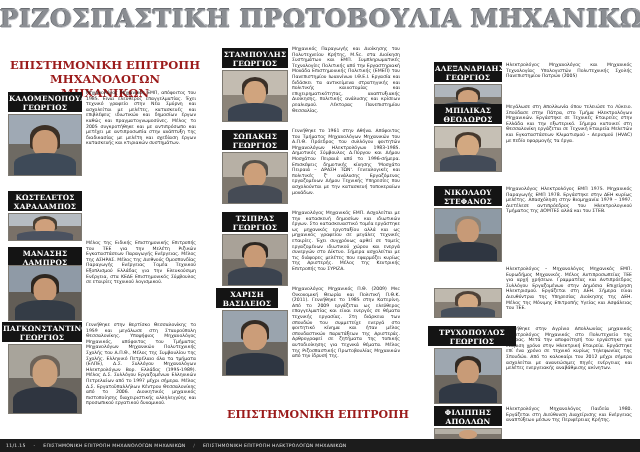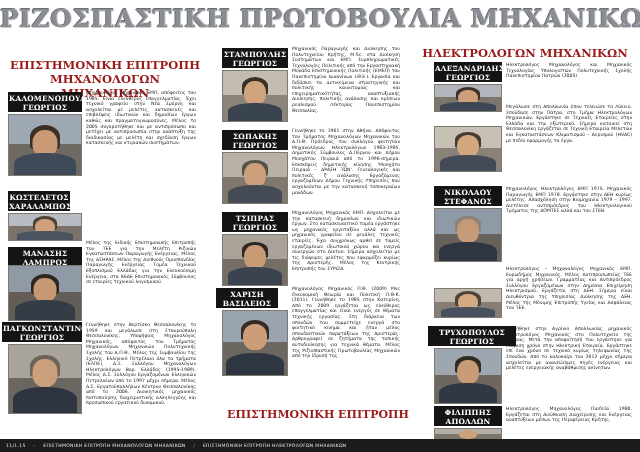--- a/index.html
+++ b/index.html
@@ -159,37 +159,36 @@
 <div class="page">
 
   <div class="banner">
     <span class="banner-text">ΡΙΖΟΣΠΑΣΤΙΚΗ ΠΡΩΤΟΒΟΥΛΙΑ ΜΗΧΑΝΙΚΩΝ</span>
   </div>
 
   <div class="col-head head-mech">
     <div>ΕΠΙΣΤΗΜΟΝΙΚΗ ΕΠΙΤΡΟΠΗ</div>
     <div>ΜΗΧΑΝΟΛΟΓΩΝ ΜΗΧΑΝΙΚΩΝ</div>
   </div>
-  <div class="col-head head-elec">ΗΛΕΚΤΡΟΛΟΓΩΝ ΜΗΧΑΝΙΚΩΝ</div>
   <div class="col-head head-bottom">ΕΠΙΣΤΗΜΟΝΙΚΗ ΕΠΙΤΡΟΠΗ</div>
 
   <div class="plate" style="left:8px; top:92px; width:74px; height:20px;">
     <div>ΚΑΛΟΜΕΝΟΠΟΥΛΟΣ</div>
     <div>ΓΕΩΡΓΙΟΣ</div>
   </div>
   <div class="photo" style="left:8px; top:114px; width:74px; height:62px;">
     <div class="sky" style="background:#9fa9b4;"></div>
     <div class="body" style="background:#6e6a63;"></div>
     <div class="hair" style="top:10px; width:30px; height:24px; background:#3c3026;"></div>
     <div class="face" style="top:15px; width:25px; height:27px; background:#c99a75;"></div>
     <div class="shoulders" style="width:62px; height:22px; background:#3e4a58;"></div>
   </div>
   <div class="bio" style="left:86px; top:90px; width:110px; height:92px;">Μηχανολόγος Μηχανικός ΕΜΠ, απόφοιτος του 1985. Είναι ελεύθερος επαγγελματίας. Έχει τεχνικό γραφείο στην Νέα Σμύρνη και ασχολείται με μελέτες, κατασκευές και επιβλέψεις ιδιωτικών και δημοσίων έργων καθώς και πραγματογνωμοσύνες. Μέλος το 2005 συγκροτήθηκε και με αντιπρόσωπο και μετέχει με αντιπροσωπία στην ανάπτυξη της διαδικασίας με μελέτη και σχεδίαση έργων κατασκευής και κτιριακών συστημάτων.</div>
 
-  <div class="plate" style="left:8px; top:191px; width:62px; height:20px;">
+  <div class="plate" style="left:8px; top:191px; width:74px; height:20px;">
     <div>ΚΩΣΤΕΛΕΤΟΣ</div>
     <div>ΧΑΡΑΛΑΜΠΟΣ</div>
   </div>
   <div class="photo" style="left:8px; top:213px; width:74px; height:28px;">
     <div class="sky" style="background:#b6bcc2;"></div>
     <div class="body" style="background:#7a7168;"></div>
     <div class="hair" style="top:2px; width:24px; height:14px; background:#4a4034;"></div>
     <div class="face" style="top:5px; width:20px; height:16px; background:#cfa07c;"></div>
     <div class="shoulders" style="width:56px; height:9px; background:#4b5260;"></div>
   </div>
@@ -279,20 +278,24 @@
   </div>
   <div class="photo" style="left:434px; top:84px; width:68px; height:28px;">
     <div class="sky" style="background:#b0b6bc;"></div>
     <div class="body" style="background:#7b756c;"></div>
     <div class="hair" style="top:2px; width:24px; height:13px; background:#3b332b;"></div>
     <div class="face" style="top:5px; width:20px; height:16px; background:#cda07b;"></div>
     <div class="shoulders" style="width:56px; height:9px; background:#3d4652;"></div>
   </div>
   <div class="bio" style="left:506px; top:62px; width:126px; height:34px;">Ηλεκτρολόγος Μηχανολόγος και Μηχανικός Τεχνολογίας Υπολογιστών Πολυτεχνικής Σχολής Πανεπιστημίου Πατρών (2005)</div>
 
+  <div class="plate" style="left:434px; top:104px; width:68px; height:20px;">
+    <div>ΜΠΙΛΙΚΑΣ</div>
+    <div>ΘΕΟΔΩΡΟΣ</div>
+  </div>
   <div class="photo" style="left:434px; top:126px; width:68px; height:46px;">
     <div class="sky" style="background:#c6c0b5;"></div>
     <div class="body" style="background:#8a8278;"></div>
     <div class="hair" style="top:5px; width:26px; height:16px; background:#46392e;"></div>
     <div class="face" style="top:8px; width:22px; height:22px; background:#d2a881;"></div>
     <div class="shoulders" style="width:56px; height:16px; background:#434b58;"></div>
   </div>
   <div class="bio" style="left:506px; top:104px; width:126px; height:74px;">Μεγάλωσε στη Απολλωνία όπου τελειώσε το Λύκειο. Σπούδασε στην Πάτρα, στο Τμήμα Ηλεκτρολόγων Μηχανικών. Εργάστηκε σε Τεχνικές Εταιρείες στην Ελλάδα και την εξωτερικό. Σήμερα κατοικεί στη Θεσσαλονίκη εργάζεται σε Τεχνική Εταιρεία Μελετών και Εγκαταστάσεων Κλιματισμού - Αερισμού (HVAC) με πεδίο εφαρμογής τα έργα.</div>
 
   <div class="plate" style="left:434px; top:186px; width:68px; height:20px;">

